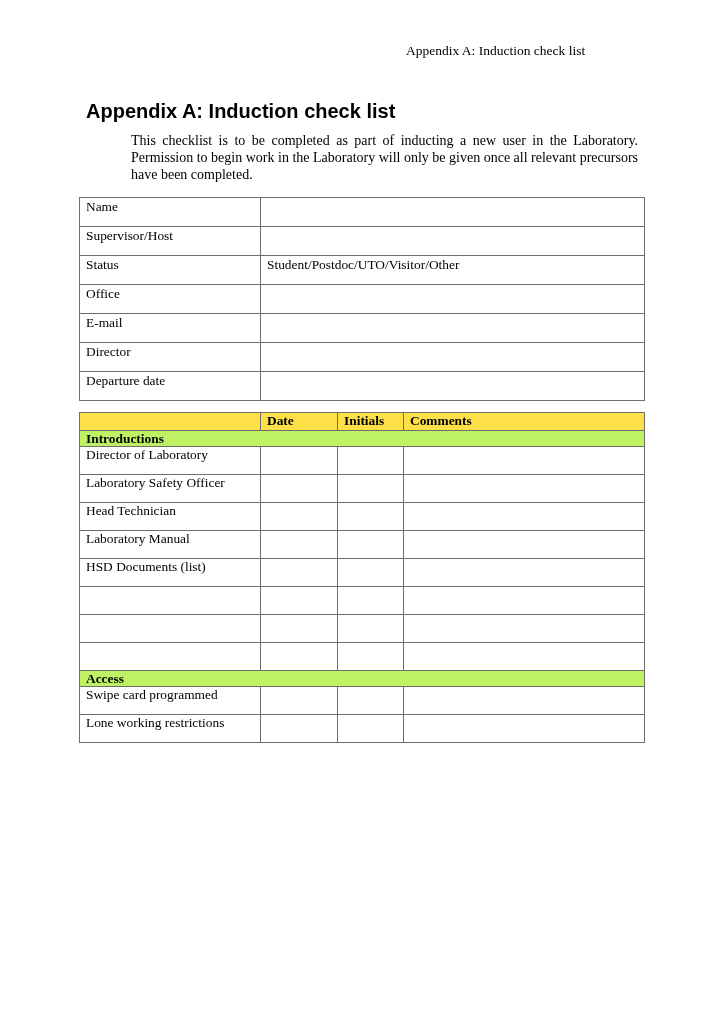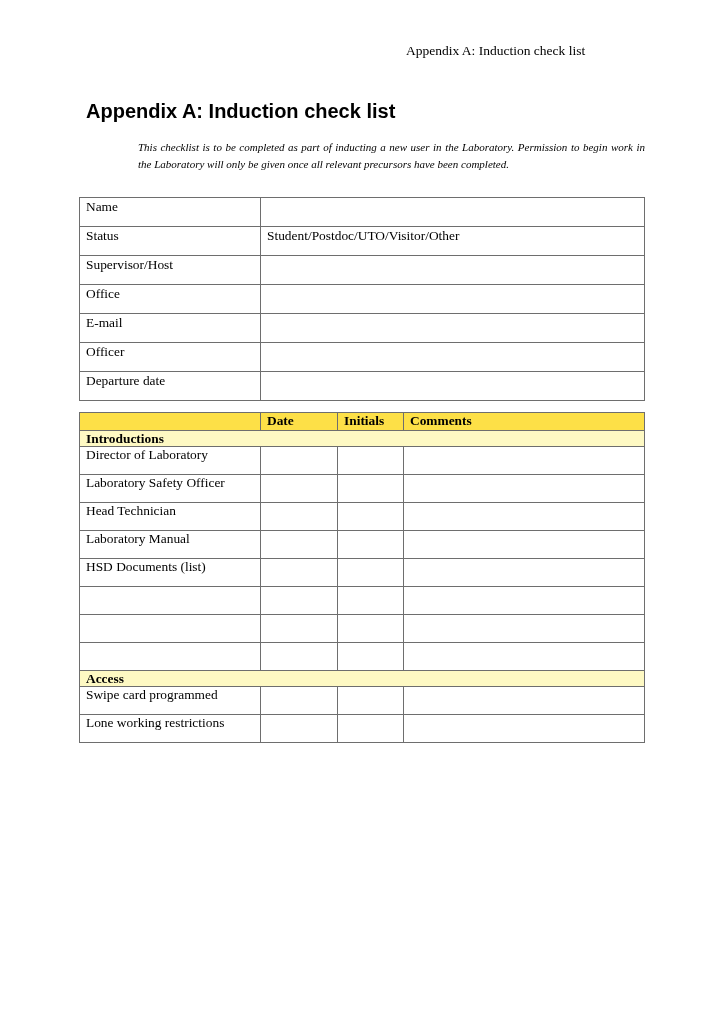--- a/index.html
+++ b/index.html
@@ -9,71 +9,71 @@
   }
   .running-header {
     position: absolute; top: 43px; left: 406px;
     font-size: 13.5px; font-family: "Liberation Serif", serif;
   }
   .page-title {
     position: absolute; top: 100px; left: 86px; margin: 0;
     font-family: "Liberation Sans", sans-serif; font-weight: bold; font-size: 20px;
   }
   .intro {
-    position: absolute; top: 131px; left: 130px; width: 507px; margin: 8px;
-    font-size: 11px; line-height: 17px; text-align: justify; font-style: italic;
+    position: absolute; top: 131px; left: 130px; width: 507px; margin: 1px;
+    font-size: 14px; line-height: 17px; text-align: justify;
   }
   table {
     position: absolute; left: 79px; width: 566px;
     border-collapse: collapse; font-size: 13.4px; padding-left: 12px;
   }
   td, th {
     border: 1px solid #6e6e6e; padding: 0 6px; vertical-align: top;
     text-align: left; font-weight: normal;
   }
   #info-table { top: 197px; }
   #info-table td { height: 27px; padding-top: 1px; }
   #info-table td.label { width: 168px; }
   #check-table { top: 412px; }
   #check-table th { background: #fde047; font-weight: bold; height: 17px; padding-top: 0; }
-  #check-table tr.section td { background: #fef9c3; font-weight: bold; height: 15px; padding-top: 0; line-height: 15px; }
+  #check-table tr.section td { background: #bef264; font-weight: bold; height: 15px; padding-top: 0; line-height: 15px; }
   #check-table tr.item td { height: 27px; padding-top: 0; }
   .c1 { width: 168px; } .c2 { width: 64px; } .c3 { width: 53px; }
 </style>
 </head>
 <body>
 
 <div class="running-header">Appendix A: Induction check list</div>
 <h1 class="page-title">Appendix A: Induction check list</h1>
 <p class="intro">This checklist is to be completed as part of inducting a new user in the Laboratory. Permission to begin work in the Laboratory will only be given once all relevant precursors have been completed.</p>
 
 <table id="info-table">
   <tbody id="info-body">
       <tr>
         <td class="label">Name</td>
         <td></td>
       </tr>
       <tr>
+        <td class="label">Supervisor/Host</td>
+        <td></td>
+      </tr>
+      <tr>
         <td class="label">Status</td>
         <td>Student/Postdoc/UTO/Visitor/Other</td>
-      </tr>
-      <tr>
-        <td class="label">Supervisor/Host</td>
-        <td></td>
       </tr>
       <tr>
         <td class="label">Office</td>
         <td></td>
       </tr>
       <tr>
         <td class="label">E-mail</td>
         <td></td>
       </tr>
       <tr>
-        <td class="label">Officer</td>
+        <td class="label">Director</td>
         <td></td>
       </tr>
       <tr>
         <td class="label">Departure date</td>
         <td></td>
       </tr>
     </tbody>
 </table>
 
 <table id="check-table">

